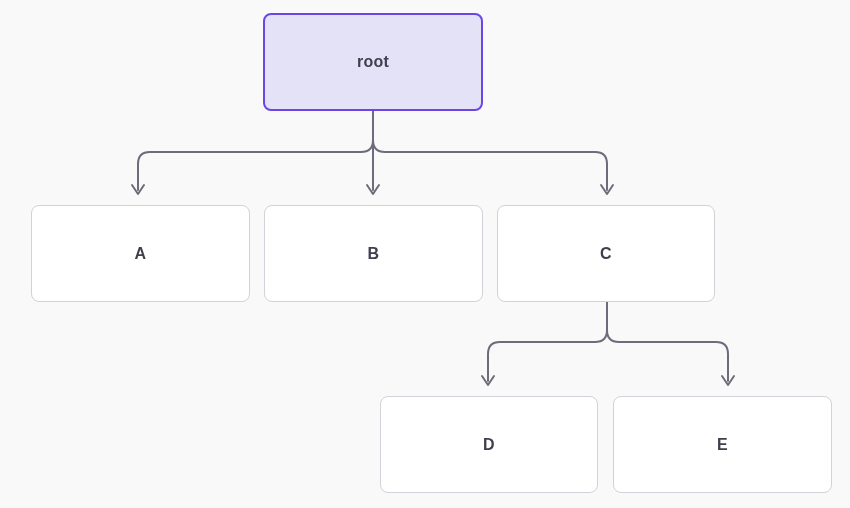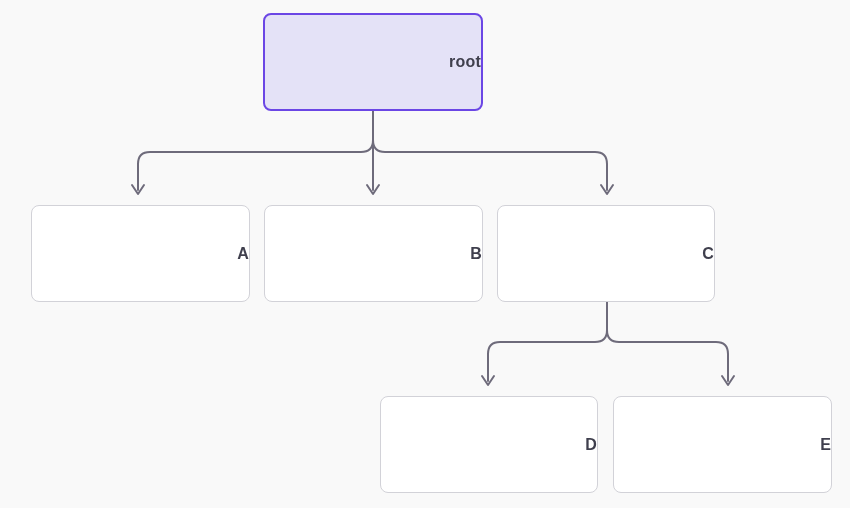--- a/index.html
+++ b/index.html
@@ -26,21 +26,21 @@
     top: 0;
     width: 850px;
     height: 508px;
     pointer-events: none;
   }
   .node {
     position: absolute;
     box-sizing: border-box;
     display: flex;
     align-items: center;
-    justify-content: flex-end;
+    justify-content: center;
     border-radius: 8px;
     border: 1px solid #d2d2d8;
     background: #ffffff;
     font-size: 16px;
     font-weight: bold;
     color: #3f3f4d;
     letter-spacing: 0.2px;
     user-select: none;
   }
   .node.root {

